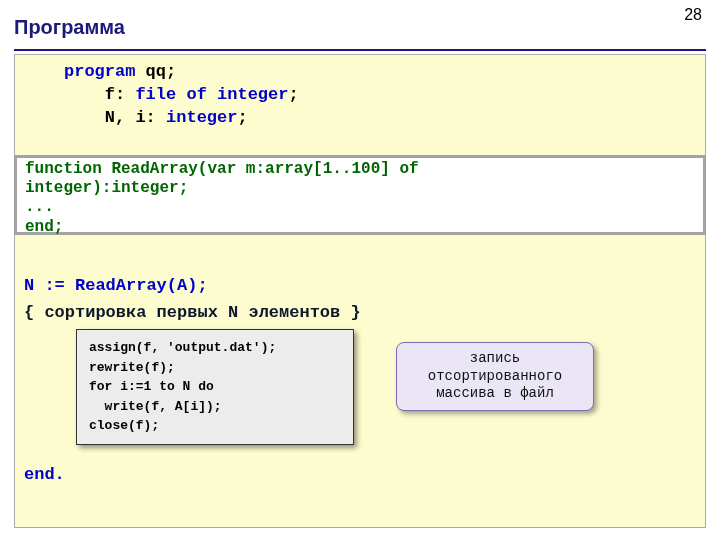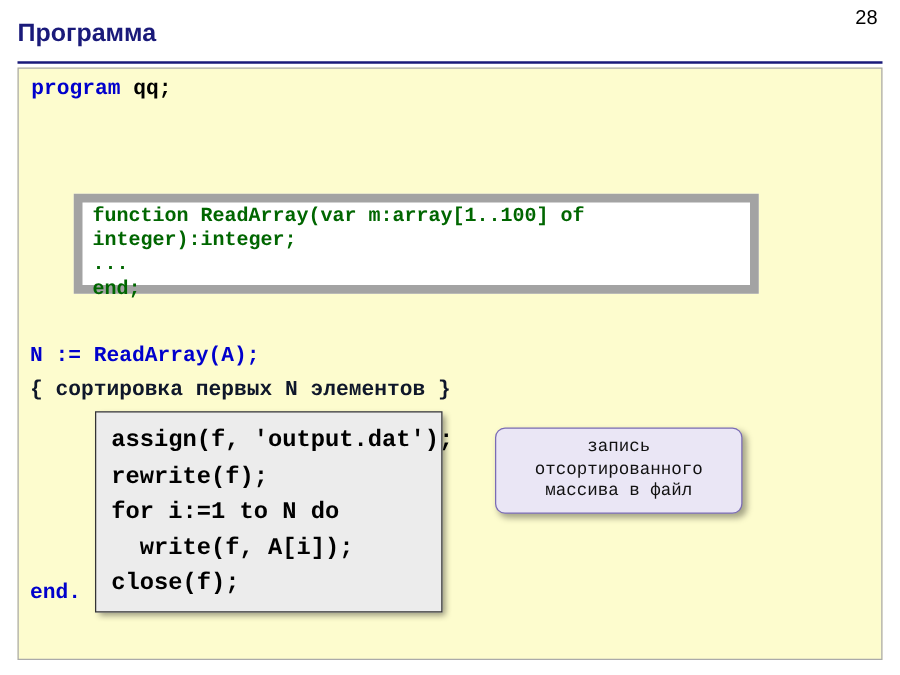--- a/index.html
+++ b/index.html
@@ -43,59 +43,58 @@
     width: 692px;
     height: 474px;
     background: #fdfcce;
     border: 1px solid #aaa;
     padding: 6px 10px;
     font-family: "Courier New", monospace;
     font-size: 17px;
     font-weight: bold;
     line-height: 1.35;
   }
-  .code-panel .line { white-space: pre; }
+  .code-panel .line { white-space: pre; margin-left: 39px; }
   .kw-blue { color: #0000cc; }
   .kw-green { color: #0f172a; }
   .red-box {
     position: absolute;
     left: 14px;
-    width: 548px;
+    width: 692px;
     top: 155px;
     height: 80px;
-    border: 7px solid #a3a3a3;
+    border: 3px solid #a3a3a3;
     background: #ffffff;
     padding: 2px 8px;
     font-family: "Courier New", monospace;
     font-size: 16px;
     font-weight: bold;
     color: #006600;
     line-height: 1.2;
-    margin-left: 45px;
   }
   .after-red {
     position: absolute;
     left: 24px;
     top: 244px;
     font-family: "Courier New", monospace;
     font-size: 17px;
     font-weight: bold;
     line-height: 1.6;
     margin-top: 28px;
   }
   .inner-box {
     position: absolute;
     left: 76px;
     top: 329px;
     width: 278px;
     background: #ececec;
     border: 1px solid #333;
     padding: 8px 12px;
     font-family: "Courier New", monospace;
-    font-size: 19px;
+    font-size: 13px;
     font-weight: bold;
     color: #000;
     line-height: 1.5;
     box-shadow: 3px 3px 5px rgba(0,0,0,0.4);
   }
   .inner-box .line { white-space: pre; }
   .callout {
     position: absolute;
     left: 396px;
     top: 342px;
@@ -125,20 +124,22 @@
 </style>
 </head>
 <body>
 
 <div class="page-number">28</div>
 <div class="title">Программа</div>
 <div class="title-rule"></div>
 
 <div class="code-panel">
   <div class="line"><span class="kw-blue">program</span><span> qq;</span></div>
+  <div class="line"><span>    f: </span><span class="kw-blue">file</span><span> </span><span class="kw-blue">of</span><span> </span><span class="kw-blue">integer</span><span>;</span></div>
+  <div class="line"><span>    N, i: </span><span class="kw-blue">integer</span><span>;</span></div>
 </div>
 
 <div class="red-box">
   <div class="line">function ReadArray(var m:array[1..100] of</div>
   <div class="line">integer):integer;</div>
   <div class="line">...</div>
   <div class="line">end;</div>
 </div>
 
 <div class="after-red">

